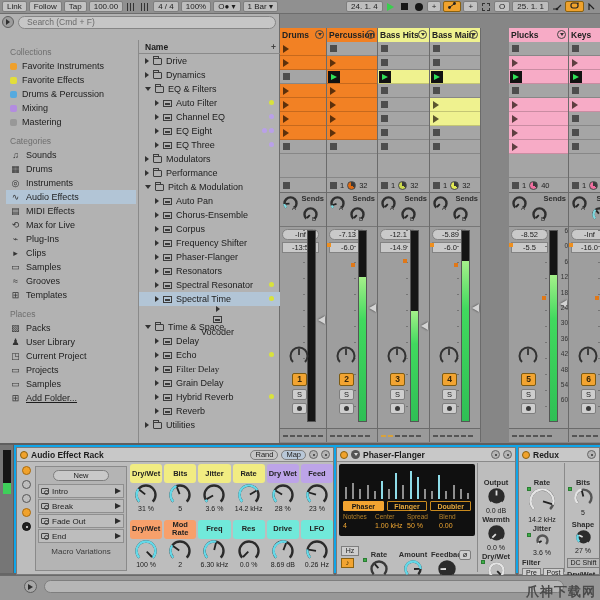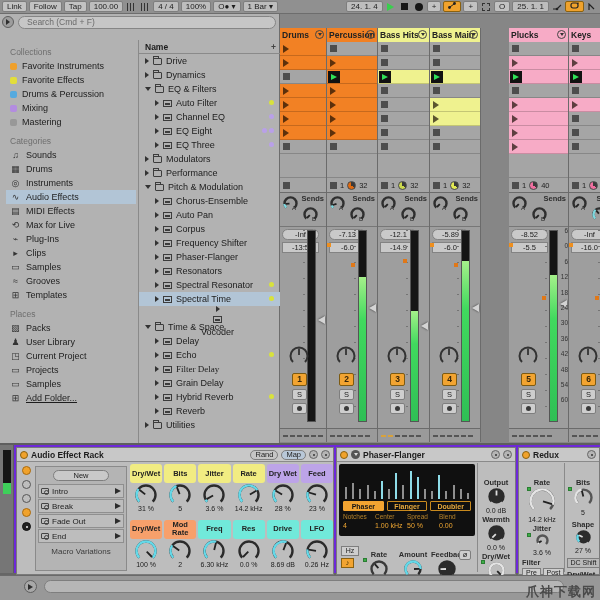--- a/index.html
+++ b/index.html
@@ -92,21 +92,21 @@
  border-radius:2px;font-size:7.5px;text-align:center;line-height:9px}
 .recbtn{position:absolute;left:12px;top:176px;width:15px;height:11px;background:#cecece;border:1px solid #7e7e7e;
  border-radius:2px;display:flex;align-items:center;justify-content:center}
 .recbtn i{width:5px;height:5px;border-radius:50%;background:#3a3a3a}
 .ruler{position:absolute;right:-1px;top:0;width:10px;height:190px;font-size:6.5px;color:#333}
 .ruler span{position:absolute;right:1px}
 .dashesrow{height:14px;background:#9a9a9a;border-top:1px solid #6b6b6b;display:flex;align-items:center;gap:2px;padding-left:3px}
 .dash{width:5px;height:2px;background:#555}
 .dash.on{background:#d8a23c}
 
-#devices{position:absolute;left:0;top:443px;width:600px;height:132px;background:#6d28d9;border-top:2px solid #5e5e5e;border-bottom:2px solid #666}
+#devices{position:absolute;left:0;top:443px;width:600px;height:132px;background:#0ea5e9;border-top:2px solid #5e5e5e;border-bottom:2px solid #666}
 #chainstrip{position:absolute;left:0;top:0;width:14px;height:128px;background:#767676;border-right:1px solid #5e5e5e}
 #chainmeter{position:absolute;left:3px;top:5px;width:8px;height:44px;background:#141414}
 #chainmeter i{position:absolute;left:0;right:0;bottom:0;height:11px;background:#3ecf5a}
 .device{position:absolute;top:2px;height:128px;background:#bdbdbd;border:1px solid #7a7a7a}
 .dtitle{height:14px;background:#c8c8c8;border-bottom:1px solid #8a8a8a;display:flex;align-items:center;gap:3px;
  padding:0 3px;font-size:8.5px;font-weight:bold}
 .led{width:8px;height:8px;border-radius:50%;background:#f0a22c;border:1px solid #8a6110;flex:0 0 auto}
 .foldc{width:9px;height:9px;border-radius:50%;background:#555;display:flex;align-items:center;justify-content:center;flex:0 0 auto}
 .foldc b{width:0;height:0;border-left:2.5px solid transparent;border-right:2.5px solid transparent;border-top:3.5px solid #ddd}
 .dico2{width:9px;height:9px;border-radius:50%;border:1px solid #666;background:#b5b5b5;flex:0 0 auto;position:relative}
@@ -385,26 +385,26 @@
         <span>Performance</span>
       </div>
       <div class="trow" style="padding-left: 6px;">
         <span class="arr-d"></span>
         <span class="fico"></span>
         <span>Pitch &amp; Modulation</span>
       </div>
       <div class="trow" style="padding-left: 16px;">
         <span class="arr-r"></span>
         <span class="dico"></span>
+        <span>Auto Pan</span>
+      </div>
+      <div class="trow" style="padding-left: 16px;">
+        <span class="arr-r"></span>
+        <span class="dico"></span>
         <span>Chorus-Ensemble</span>
-      </div>
-      <div class="trow" style="padding-left: 16px;">
-        <span class="arr-r"></span>
-        <span class="dico"></span>
-        <span>Auto Pan</span>
       </div>
       <div class="trow" style="padding-left: 16px;">
         <span class="arr-r"></span>
         <span class="dico"></span>
         <span>Corpus</span>
       </div>
       <div class="trow" style="padding-left: 16px; text-align: right;">
         <span class="arr-r"></span>
         <span class="dico"></span>
         <span>Frequency Shifter</span>

